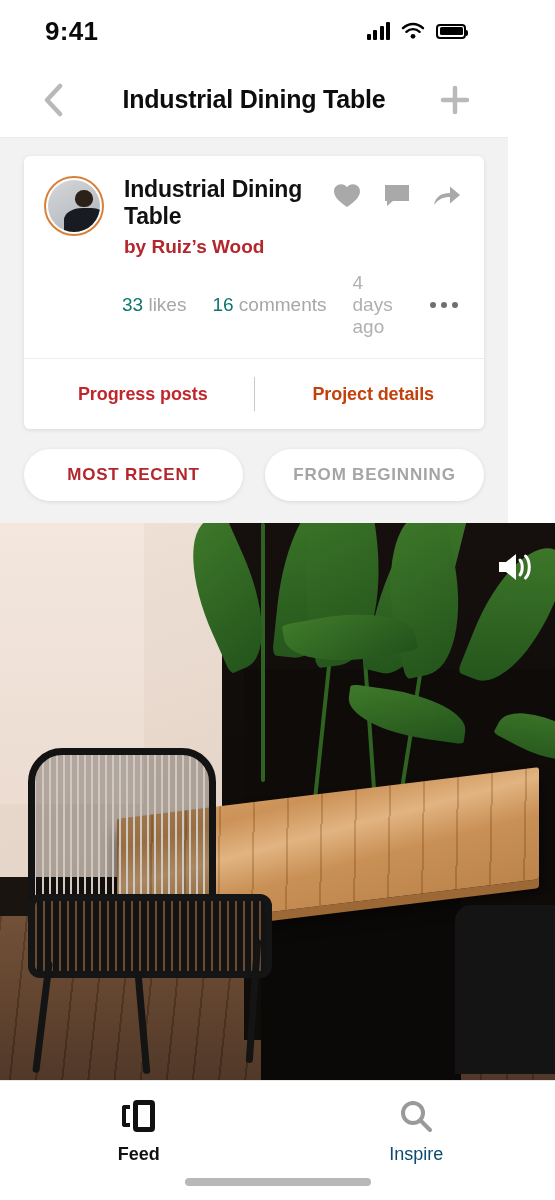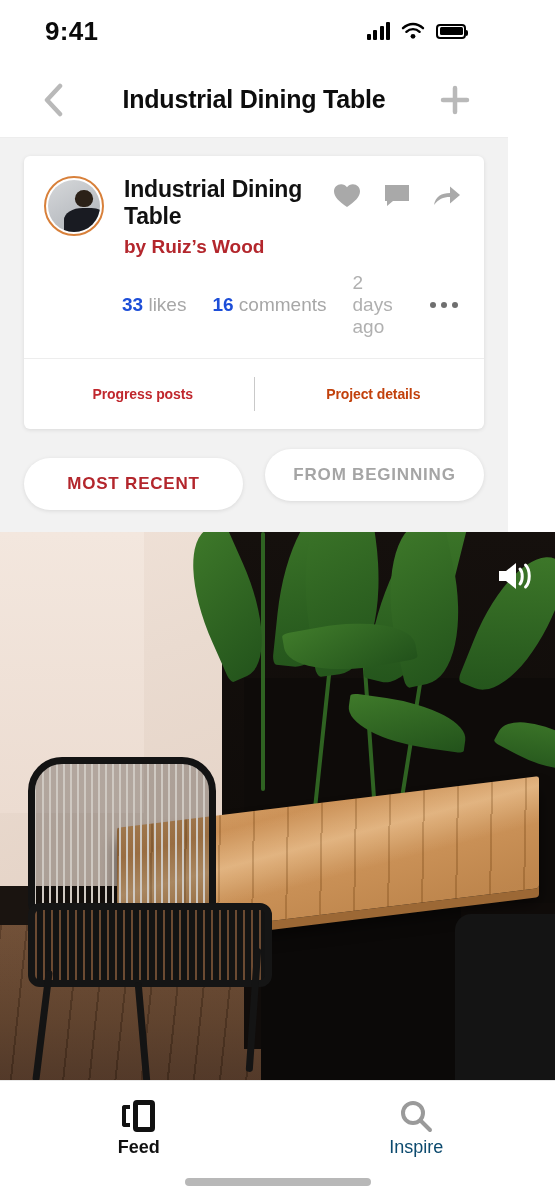--- a/index.html
+++ b/index.html
@@ -72,43 +72,43 @@
   .card-title{ font-size:23px; font-weight:600; color:#111; letter-spacing:-.2px; }
   .card-sub{ font-size:19px; font-weight:700; color:#b3262c; margin-top:6px; }
   .card-actions{ display:flex; align-items:flex-start; gap:20px; padding-top:6px; }
   .act{ width:30px; height:26px; display:flex; align-items:center; justify-content:center; }
 
   .card-stats{
     display:flex; align-items:center; padding:14px 26px 20px 98px;
     border-bottom:1px solid #ededed;
   }
   .stat{ font-size:19px; color:#a7a7a7; margin-right:26px; white-space:nowrap; }
-  .stat b{ color:#1d4ed8; font-weight:700;margin-top:32px; }
+  .stat b{ color:#0f766e; font-weight:400;margin-top:32px; }
   .stat-spacer{ flex:1; }
   .stat-time{ font-size:19px; color:#b0b0b0; margin-right:26px; }
   .dots{ display:flex; gap:5px; align-items:center; }
   .dots i{ width:6px; height:6px; border-radius:50%; background:#6f6f6f; display:block; }
 
   .card-tabs{ display:flex; align-items:center; height:70px; }
   .ctab{
-    flex:1; text-align:center; font-size:14px; font-weight:700; letter-spacing:-.1px;padding-left:8px;
+    flex:1; text-align:center; font-size:18px; font-weight:700; letter-spacing:-.1px;padding-left:8px;
   }
   .ctab.active{ color:#c0272d; }
   .ctab.idle{ color:#c2410c; }
   .ctab-div{ width:1px; height:34px; background:#c9c9c9; }
 
   
   .pills{ display:flex; gap:22px; padding:20px 24px 22px; }
   .pill{
     flex:1; height:52px; background:#fff; border-radius:26px;
     display:flex; align-items:center; justify-content:center;
     font-size:17px; font-weight:700; letter-spacing:.8px;
     box-shadow:0 1px 4px rgba(0,0,0,.10);
   }
-  .pill.sel{ color:#b3262c;margin-top:9px; }
+  .pill.sel{ color:#b3262c; }
   .pill.unsel{ color:#a5a5a5; }
 
   
   .post{ background:#fff; }
   .post-head{
     display:flex; align-items:center; height:64px; padding:0 24px 0 20px;
   }
   .avatar-sm{
     width:46px; height:46px; border-radius:50%;
     border:2.5px solid #c32a33; padding:2px; background:#fff; flex:0 0 auto;
@@ -169,21 +169,21 @@
   .chair-r{ position:absolute; right:0; bottom:2%; width:18%; height:30%;
             background:#141414; border-radius:16px 0 0 0; }
   .sound-icon{ position:absolute; right:20px; top:22px; width:44px; height:44px; }
 
   
   .tabbar{
     position:absolute; left:0; bottom:0; width:555px; height:120px;
     background:#fff; border-top:1px solid #e8e8e8;
     display:flex; align-items:flex-start; padding-top:14px;
   }
-  .tab{ flex:1; display:flex; flex-direction:column; align-items:center; }
+  .tab{ flex:1; display:flex; flex-direction:column; align-items:center; gap:7px; }
   .tab-ico{ height:42px; display:flex; align-items:center; justify-content:center; }
   .tab-lbl{ font-size:18px; color:#0c4a6e; }
   .tab.active .tab-lbl{ color:#111; font-weight:700; }
   .home-ind{
     position:absolute; left:50%; transform:translateX(-50%); bottom:14px;
     width:186px; height:8px; border-radius:4px; background:#b8b8b8;
   }
   .feed-icon{ display:flex; align-items:center; gap:3px; }
   .feed-icon .fb{ width:8px; height:22px; border:4px solid #111; border-right:none; border-radius:3px 0 0 3px; }
   .feed-icon .fc{ width:22px; height:32px; border:5px solid #111; border-radius:4px; }
@@ -258,21 +258,21 @@
     <div class="card-stats">
       <span class="stat">
         <b>33</b>
         <span>likes</span>
       </span>
       <span class="stat">
         <b>16</b>
         <span>comments</span>
       </span>
       <span class="stat-spacer"></span>
-      <span class="stat-time">2 days ago</span>
+      <span class="stat-time">4 days ago</span>
       <span class="dots">
           <i></i>
           <i></i>
           <i></i>
         </span>
     </div>
 
     <div class="card-tabs">
       <div class="ctab active">Progress posts</div>
       <div class="ctab-div"></div>

